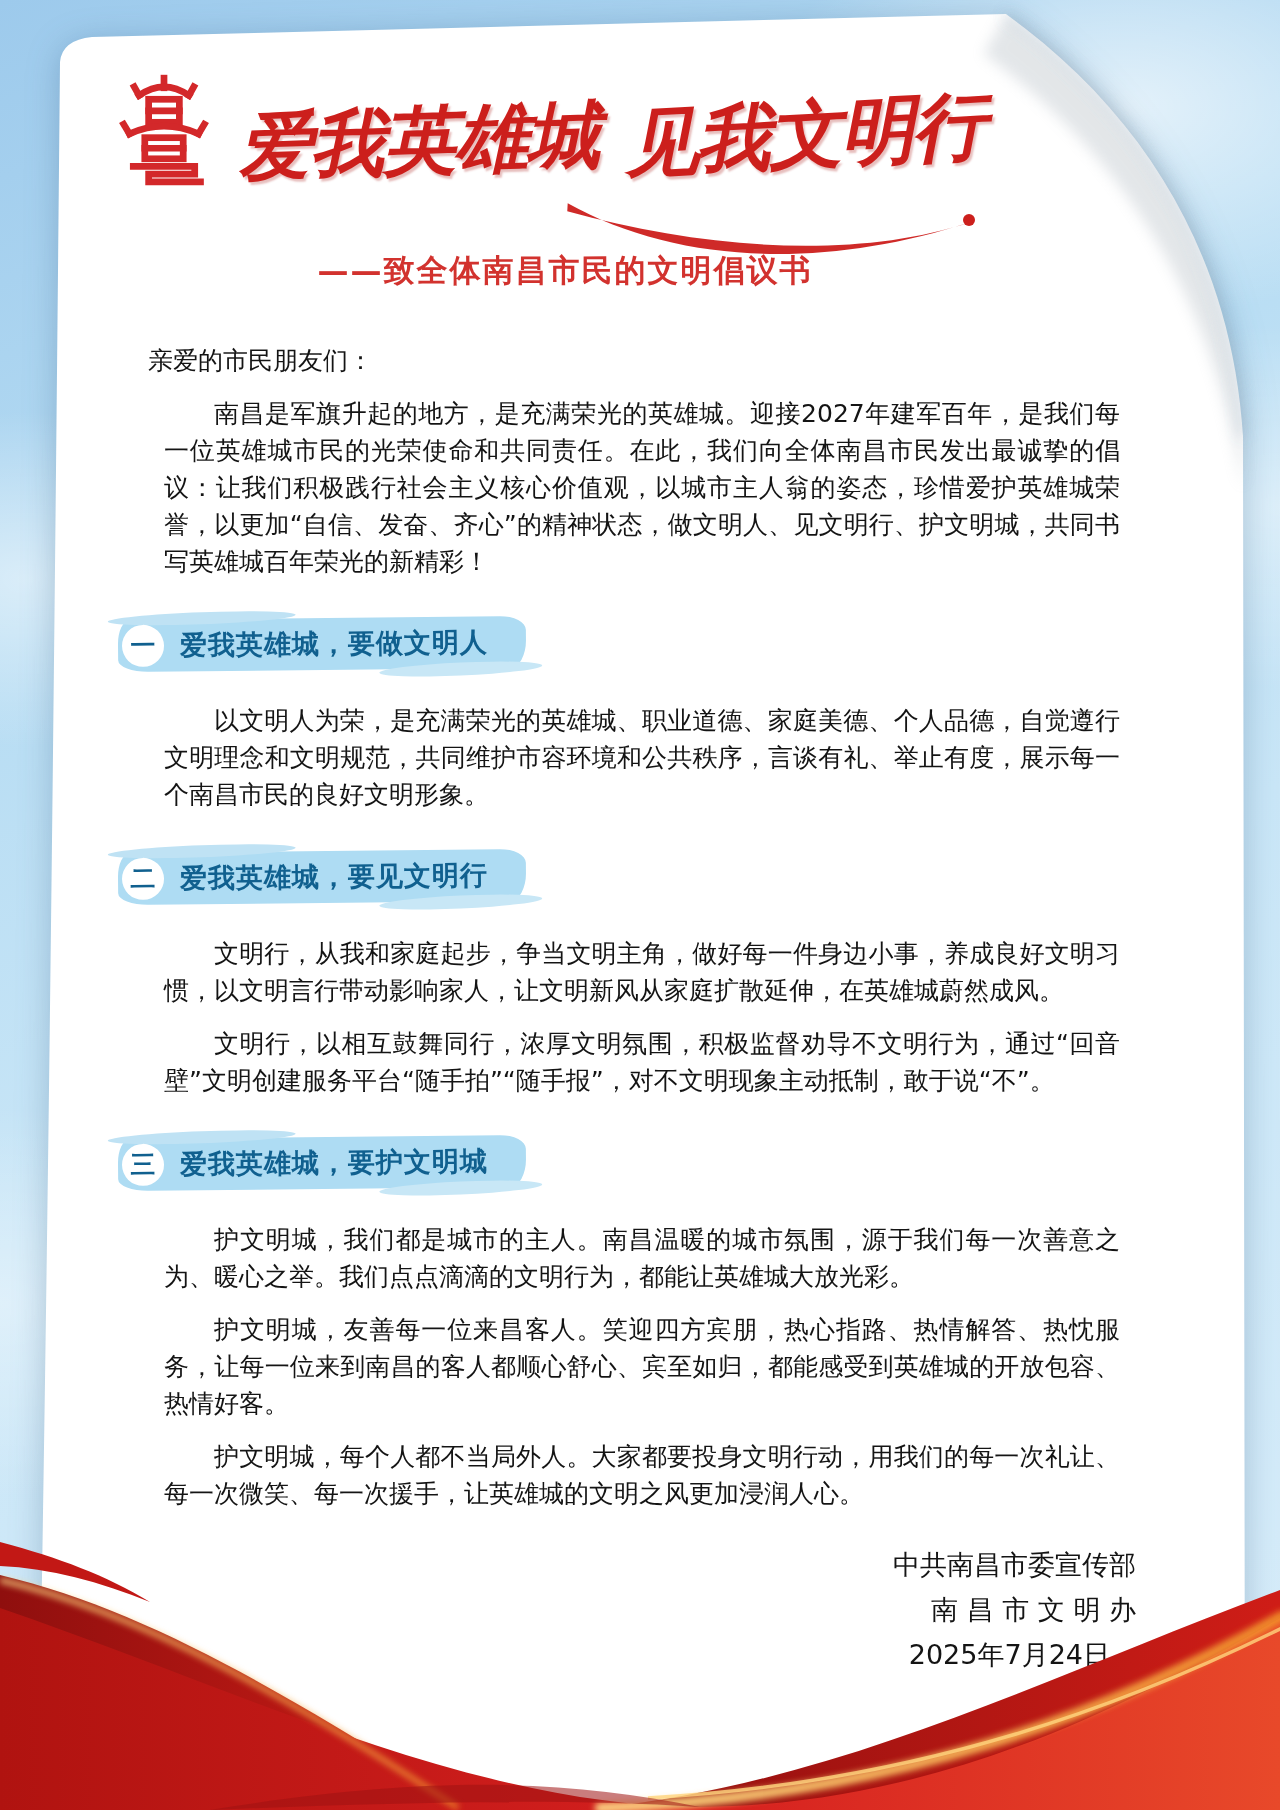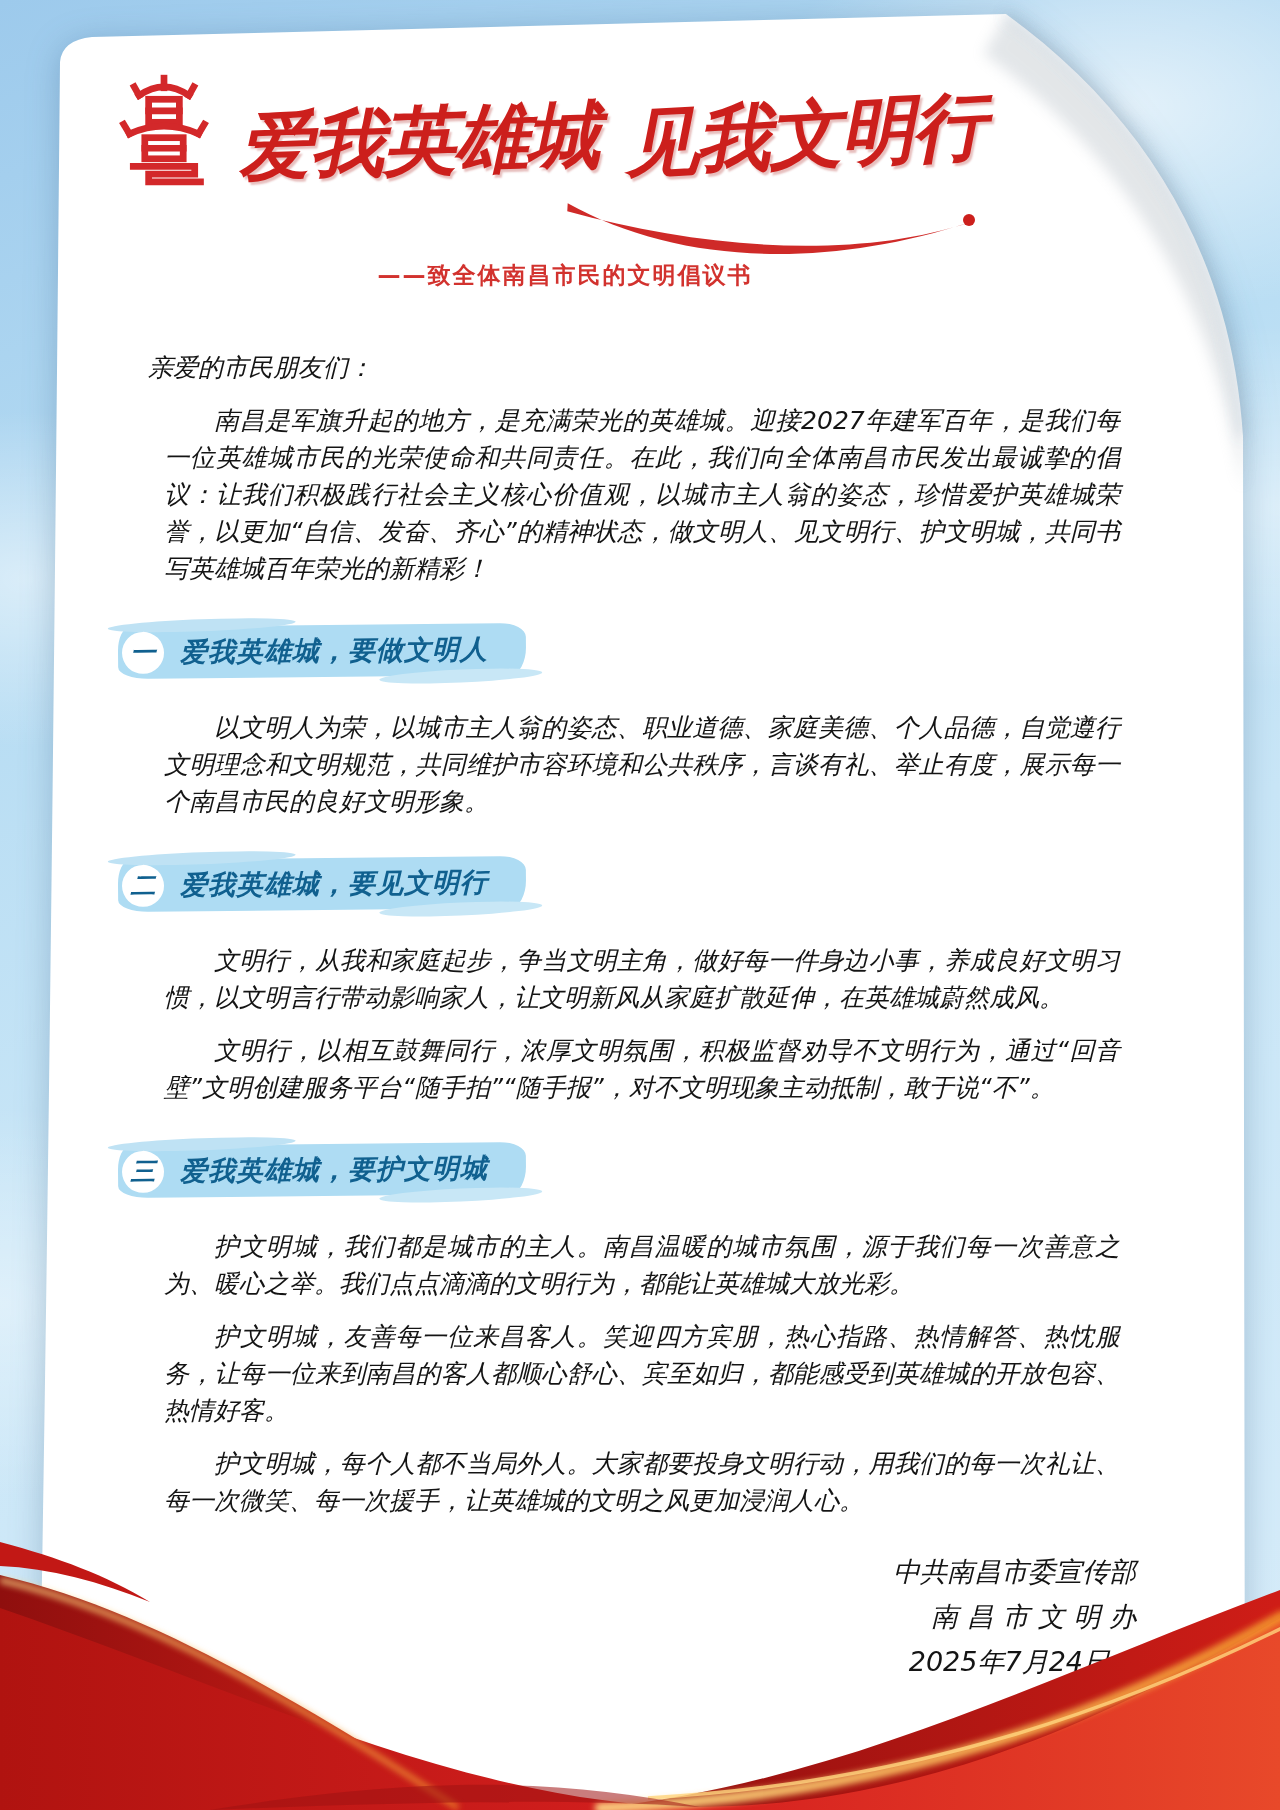--- a/index.html
+++ b/index.html
@@ -24,27 +24,27 @@
   .title-row{
     position:absolute;left:238px;top:86px;width:740px;display:flex;gap:26px;
     font-family:"DejaVu Serif","Liberation Serif",serif;
     font-size:74px;font-weight:900;font-style:italic;color:#cc1f1c;
     transform:rotate(-2deg);letter-spacing:-2px;white-space:nowrap;
     text-shadow:2px 3px 2px rgba(170,25,20,.28);
   }
   .title-part2{transform:translateY(7px) rotate(-1deg);}
   .swoosh-svg{position:absolute;left:560px;top:196px;width:420px;height:90px;}
   .subtitle{
-    position:absolute;left:130px;top:260px;width:870px;text-align:center;
-    font-size:23px;font-weight:800;color:#d2322e;letter-spacing:2px;
+    position:absolute;left:130px;top:250px;width:870px;text-align:center;
+    font-size:31px;font-weight:800;color:#d2322e;letter-spacing:2px;
   }
   
   .main{
-    position:absolute;left:148px;top:349px;width:988px;
-    font-size:25px;line-height:37px;color:#141414;text-align:justify;font-style:italic;
+    position:absolute;left:148px;top:342px;width:988px;
+    font-size:25px;line-height:37px;color:#141414;text-align:justify;
   }
   .salutation{margin:0 0 2px 0;}
   .para{margin:16px;text-indent:2em;}
   
   .section-head{
     position:relative;display:inline-flex;align-items:center;gap:16px;
     margin:22px 0 16px -30px;padding:3px 38px 3px 4px;height:46px;
     background:#aedcf3;border-radius:12px 26px 16px 30px / 24px 14px 28px 12px;
     transform:rotate(-0.6deg);
   }
@@ -124,21 +124,21 @@
     <p class="para">南昌是军旗升起的地方，是充满荣光的英雄城。迎接2027年建军百年，是我们每一位英雄城市民的光荣使命和共同责任。在此，我们向全体南昌市民发出最诚挚的倡议：让我们积极践行社会主义核心价值观，以城市主人翁的姿态，珍惜爱护英雄城荣誉，以更加“自信、发奋、齐心”的精神状态，做文明人、见文明行、护文明城，共同书写英雄城百年荣光的新精彩！</p>
 
     <div class="section-head-wrap">
       <div class="section-head">
         <span class="num-circle">
           <span>一</span>
         </span>
         <span class="head-text">爱我英雄城，要做文明人</span>
       </div>
     </div>
-    <p class="para">以文明人为荣，以城市主人翁的姿态、职业道德、家庭美德、个人品德，自觉遵行文明理念和文明规范，共同维护市容环境和公共秩序，言谈有礼、举止有度，展示每一个南昌市民的良好文明形象。</p>
+    <p class="para">以文明人为荣，是充满荣光的英雄城、职业道德、家庭美德、个人品德，自觉遵行文明理念和文明规范，共同维护市容环境和公共秩序，言谈有礼、举止有度，展示每一个南昌市民的良好文明形象。</p>
 
     <div class="section-head-wrap">
       <div class="section-head">
         <span class="num-circle">
           <span>二</span>
         </span>
         <span class="head-text">爱我英雄城，要见文明行</span>
       </div>
     </div>
     <p class="para">文明行，从我和家庭起步，争当文明主角，做好每一件身边小事，养成良好文明习惯，以文明言行带动影响家人，让文明新风从家庭扩散延伸，在英雄城蔚然成风。</p>

